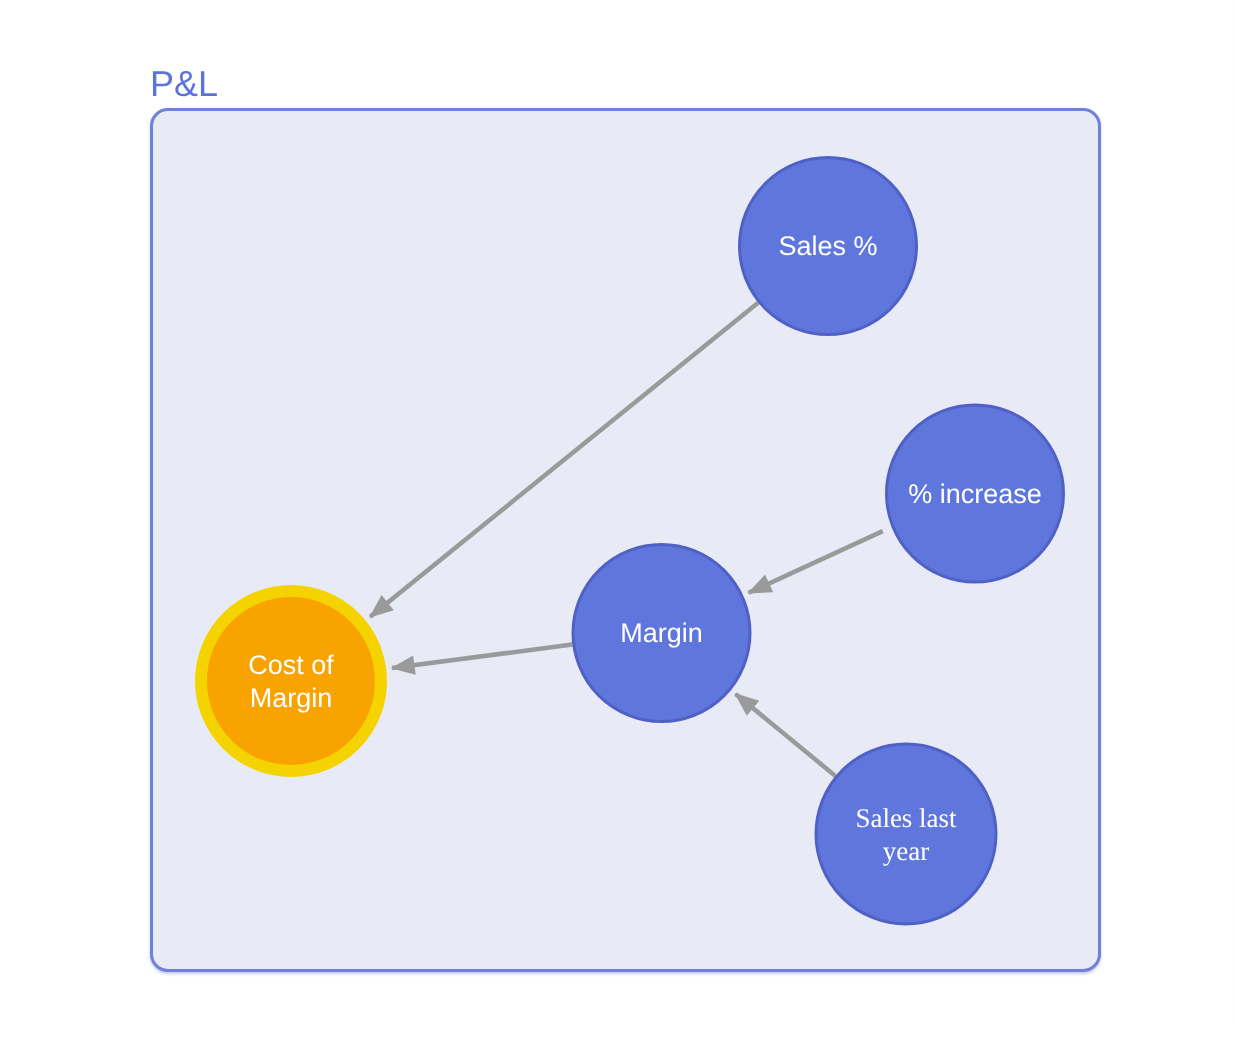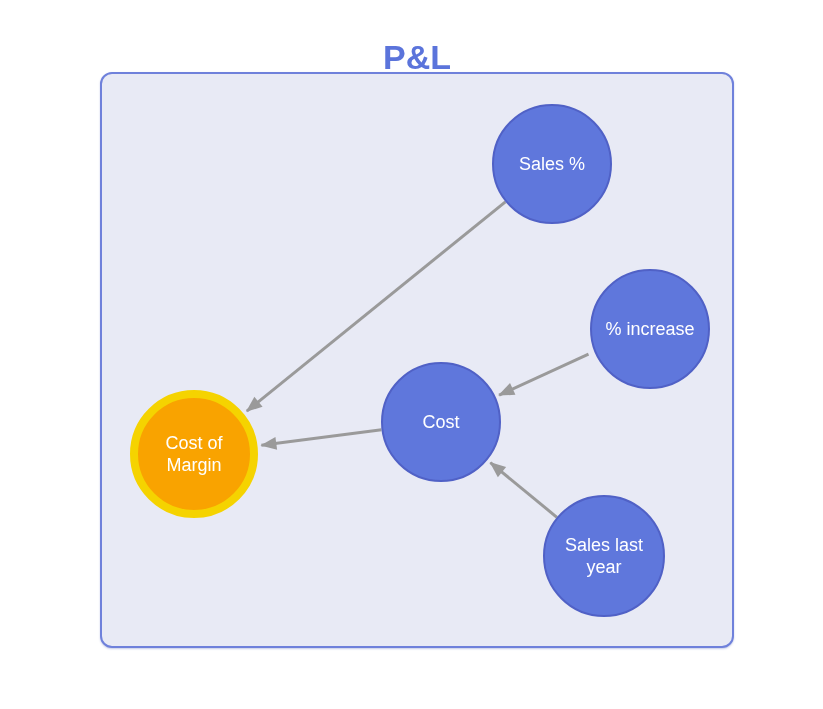--- a/index.html
+++ b/index.html
@@ -10,24 +10,23 @@
   }
   .stage {
     position: relative;
     width: 823px;
     height: 709px;
     background: #ffffff;
     overflow: hidden;
   }
   .diagram-title {
     position: absolute;
-    font-size: 34px;
-    font-weight: bold;
+    font-size: 24px;
+    font-weight: normal;
     color: var(--title-color, #5b74db);
-    text-align: center;
     line-height: 26px;
   }
   .group-container {
     position: absolute;
     background: var(--container-bg, #e8eaf5);
     border: 2px solid var(--container-border, #6f81db);
     border-radius: 12px;
     box-sizing: border-box;
     box-shadow: 0 1px 2px rgba(90, 105, 190, 0.35);
   }
@@ -78,22 +77,22 @@
       <line x1="556.9" y1="517.3" x2="490.4" y2="462.6" stroke="#9a9a9a" stroke-width="3" marker-end="url(#arrowhead)"></line>
     </svg>
   <div id="nodes">
       <div class="node" style="left: 492px; top: 104px; width: 120px; height: 120px;">
         <span>Sales %</span>
       </div>
       <div class="node" style="left: 590px; top: 269px; width: 120px; height: 120px;">
         <span>% increase</span>
       </div>
       <div class="node" style="left: 381px; top: 362px; width: 120px; height: 120px;">
-        <span>Cost</span>
+        <span>Margin</span>
       </div>
-      <div class="node" style="left: 543px; top: 495px; width: 122px; height: 122px;">
+      <div class="node" style="left: 543px; top: 495px; width: 122px; height: 122px; font-family: Liberation Serif, serif;">
         <span>Sales last year</span>
       </div>
       <div class="node highlight" style="left: 130px; top: 390px; width: 128px; height: 128px;">
         <span>Cost of Margin</span>
       </div>
     </div>
 </div>
 
 </body></html>

